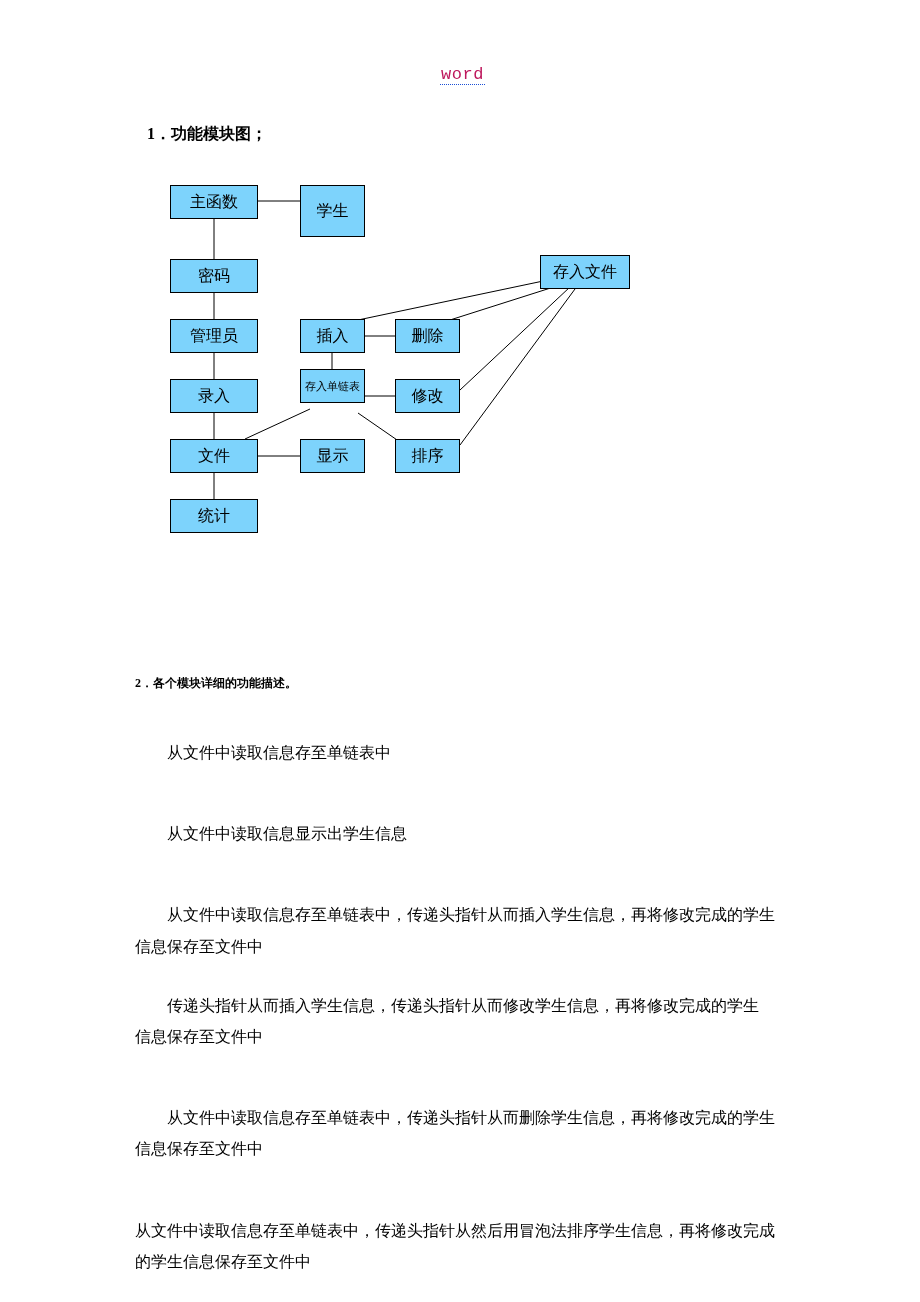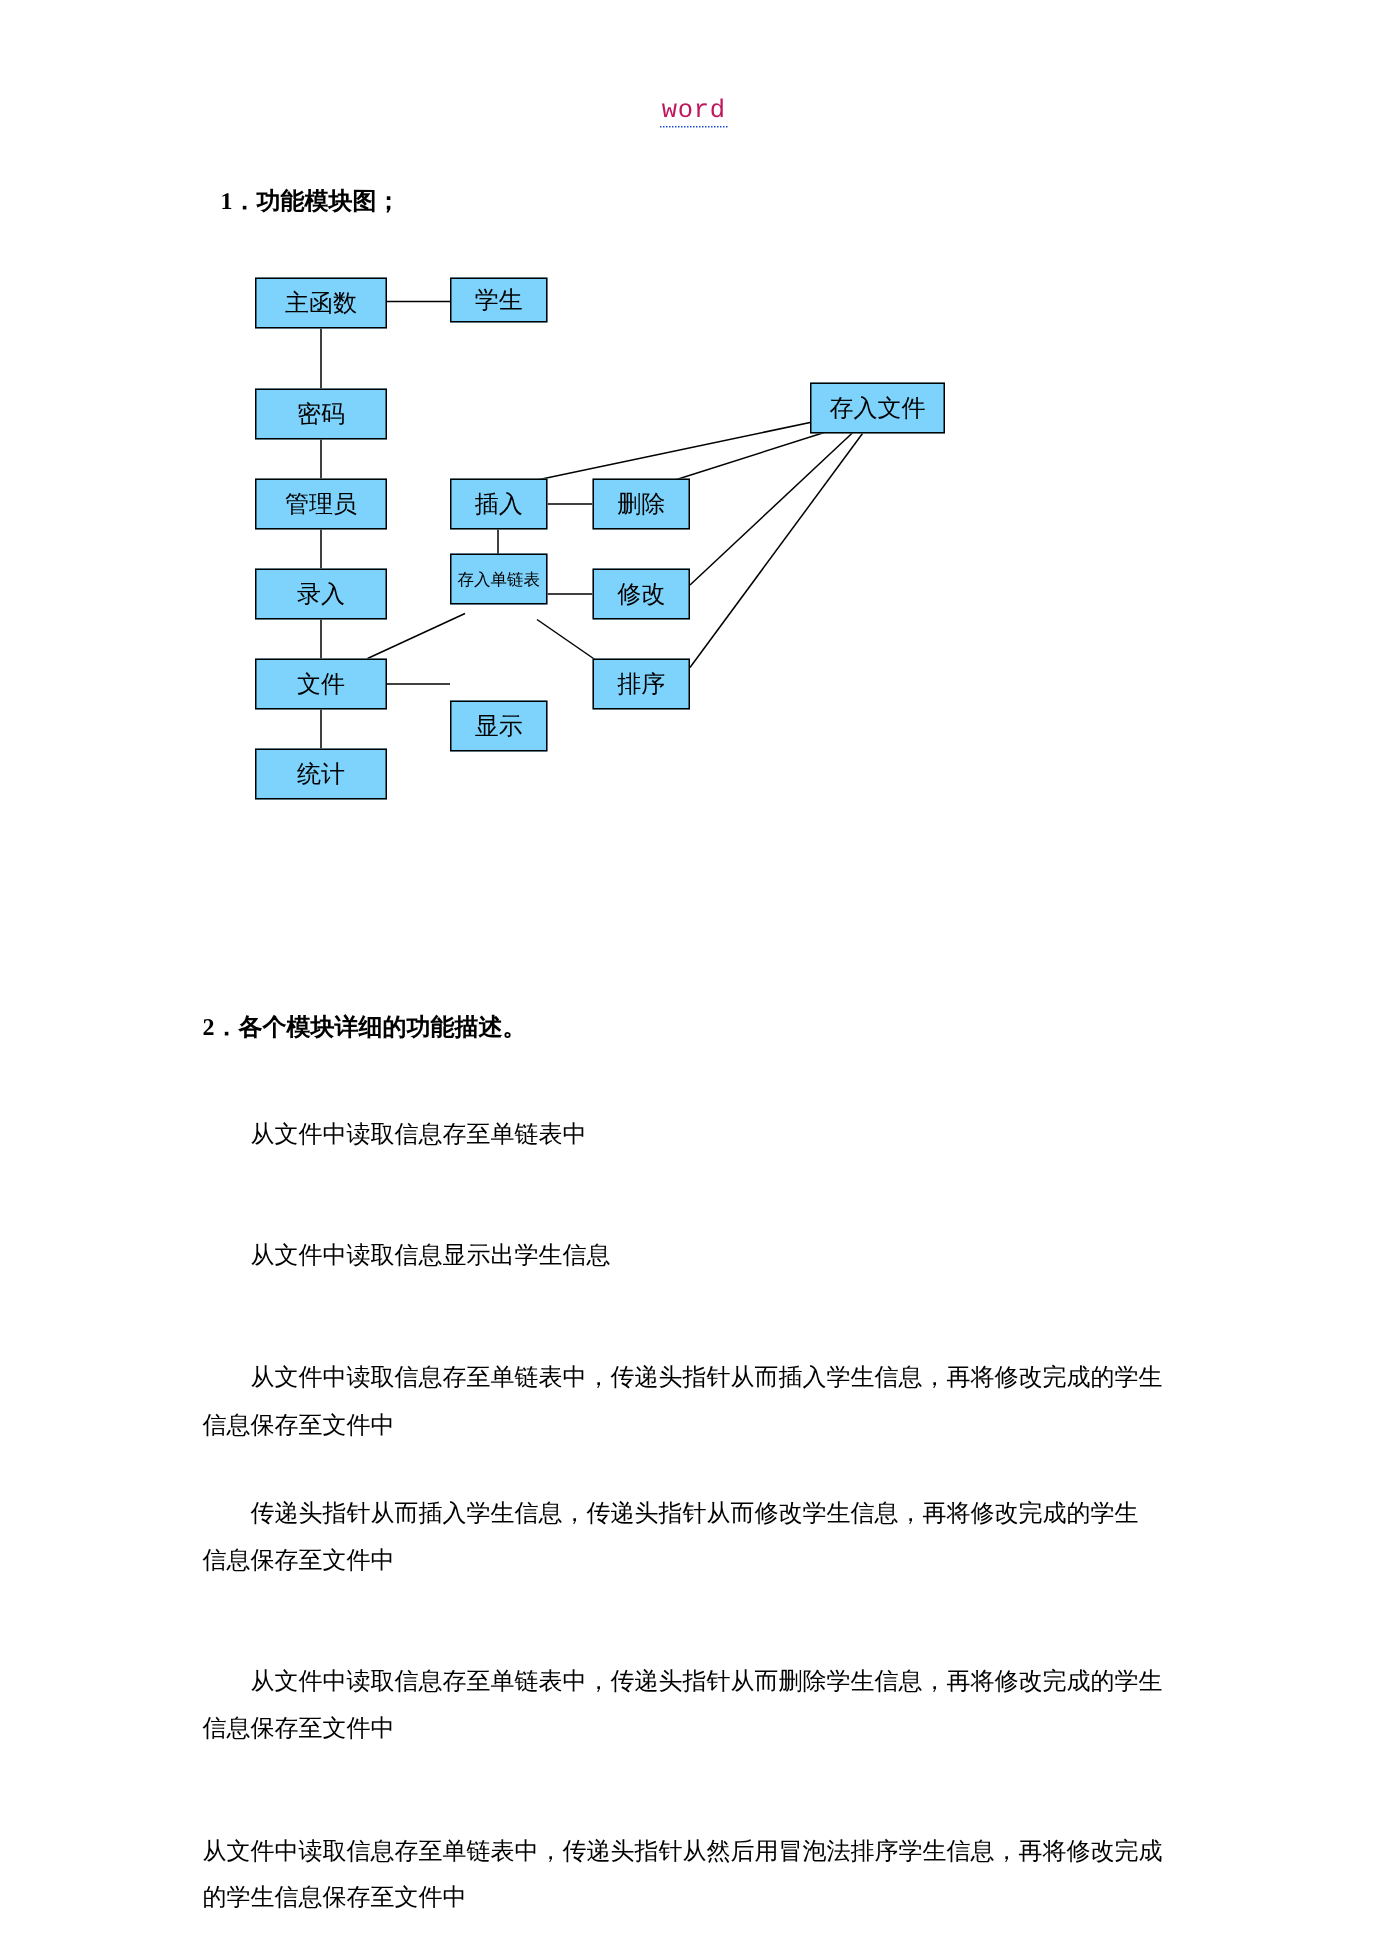--- a/index.html
+++ b/index.html
@@ -29,21 +29,21 @@
     letter-spacing: 0.5px;
     text-align: right;
   }
   .h1 {
     font-weight: bold;
     font-size: 16px;
     margin: 0 0 20px 12px;
   }
   .h2 {
     font-weight: bold;
-    font-size: 16px;
+    font-size: 12px;
     margin: 90px 0 45px 0;
   }
   .diagram {
     position: relative;
     width: 560px;
     height: 400px;
     margin: 40px 0 0 35px;
   }
   .box {
     position: absolute;
@@ -128,31 +128,31 @@
 
         <line x1="280" y1="135" x2="390" y2="100"></line>
 
         <line x1="290" y1="205" x2="400" y2="102"></line>
 
         <line x1="290" y1="260" x2="405" y2="104"></line>
       </g>
     </svg>
 
     <div class="box" style="left:0;top:0;width:88px;height:34px;">主函数</div>
-    <div class="box" style="left:130px;top:0;width:65px;height:30px;">学生</div>
+    <div class="box" style="left:130px;top:0;width:65px;height:52px;">学生</div>
     <div class="box" style="left:0;top:74px;width:88px;height:34px;">密码</div>
     <div class="box" style="left:370px;top:70px;width:90px;height:34px;">存入文件</div>
     <div class="box" style="left:0;top:134px;width:88px;height:34px;">管理员</div>
     <div class="box" style="left:130px;top:134px;width:65px;height:34px;">插入</div>
     <div class="box" style="left:225px;top:134px;width:65px;height:34px;">删除</div>
     <div class="box" style="left:0;top:194px;width:88px;height:34px;font-family:Liberation Serif, serif;">录入</div>
     <div class="box small" style="left:130px;top:184px;width:65px;height:34px;">存入单链表</div>
     <div class="box" style="left:225px;top:194px;width:65px;height:34px;">修改</div>
     <div class="box" style="left:0;top:254px;width:88px;height:34px;text-align:center;">文件</div>
-    <div class="box" style="left:130px;top:254px;width:65px;height:34px;margin-top:28px;">显示</div>
+    <div class="box" style="left:130px;top:254px;width:65px;height:34px;">显示</div>
     <div class="box" style="left:225px;top:254px;width:65px;height:34px;">排序</div>
     <div class="box" style="left:0;top:314px;width:88px;height:34px;">统计</div>
   </div>
 
   <div class="h2">2．各个模块详细的功能描述。</div>
 
   <p class="para">从文件中读取信息存至单链表中</p>
   <p class="para">从文件中读取信息显示出学生信息</p>
 
   <div class="para-two">

